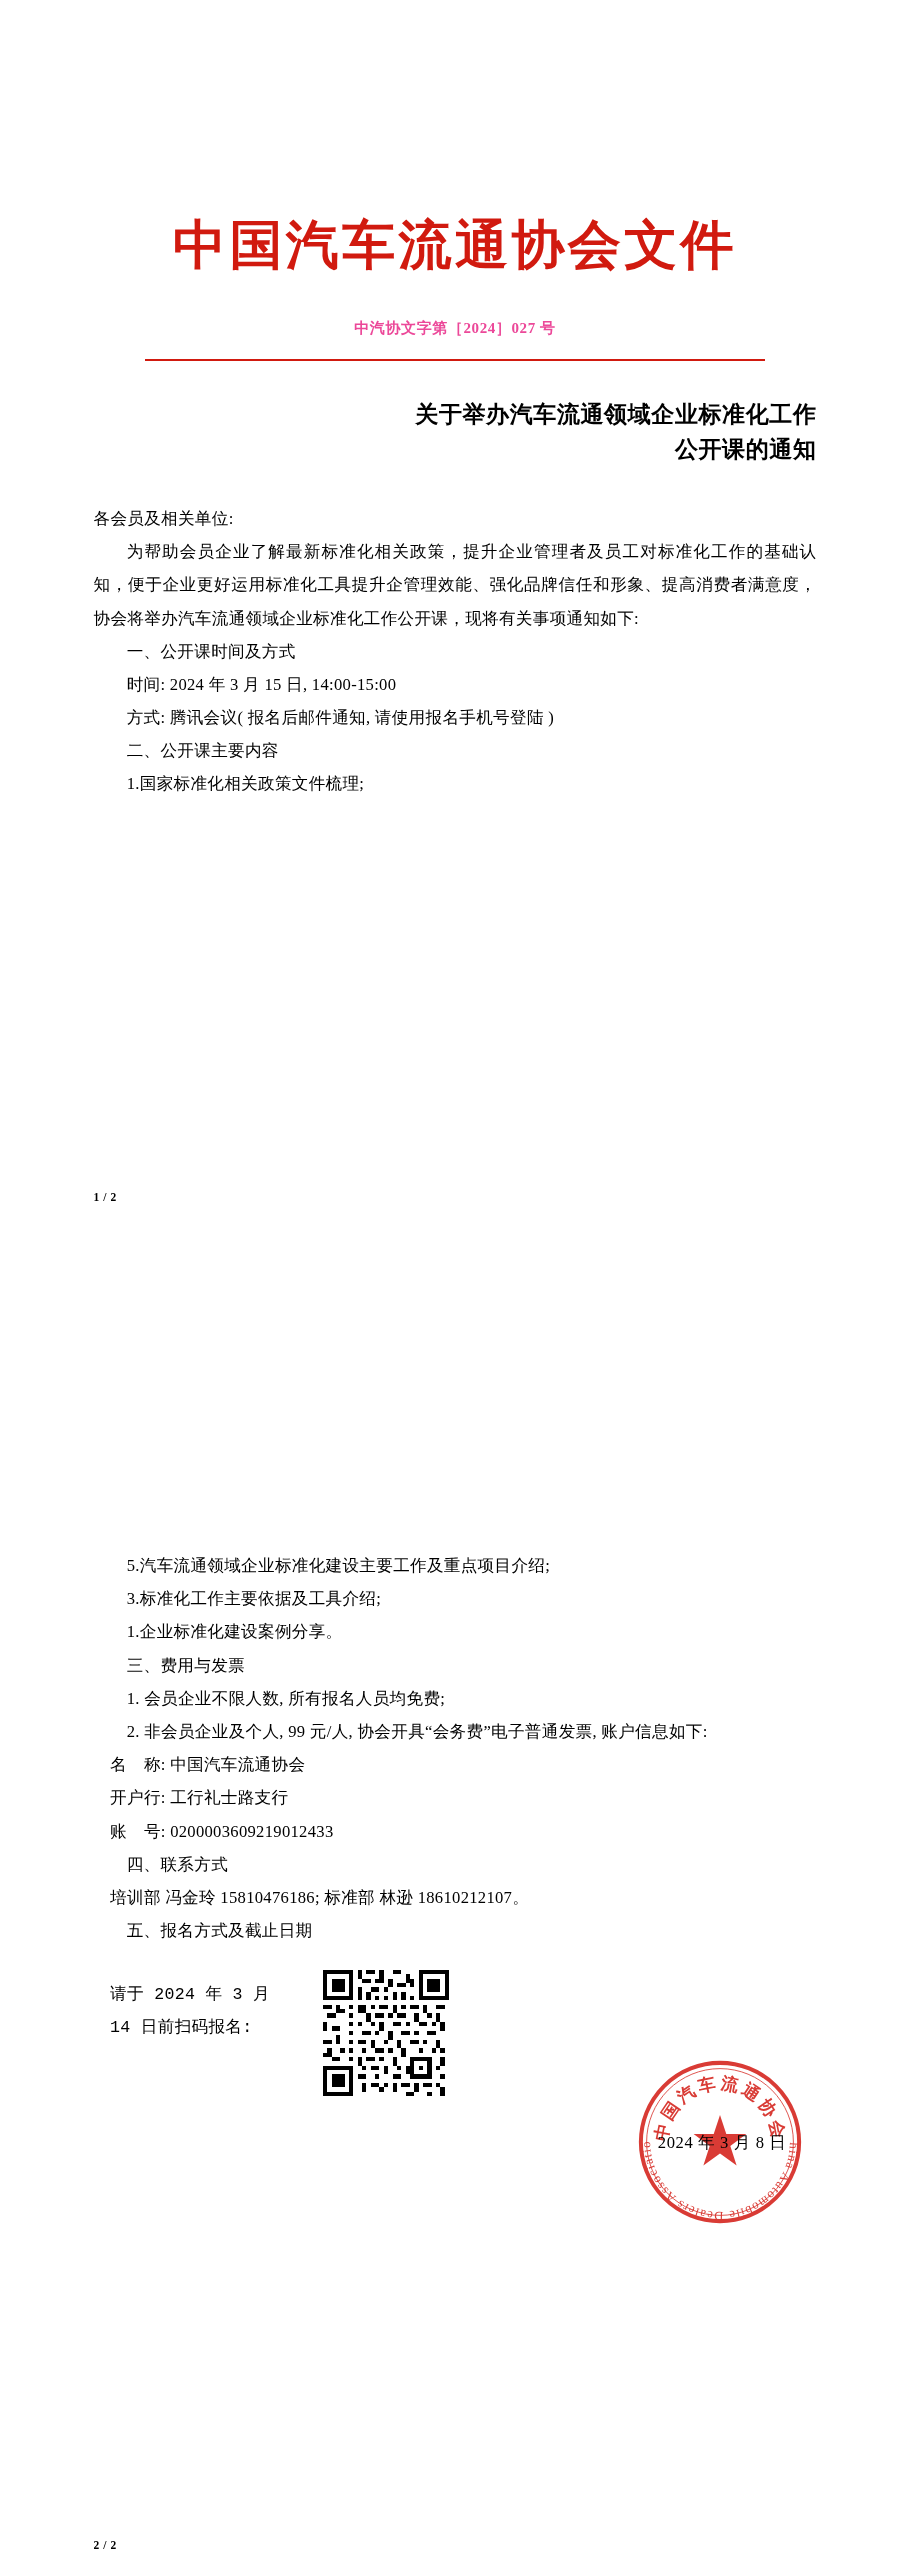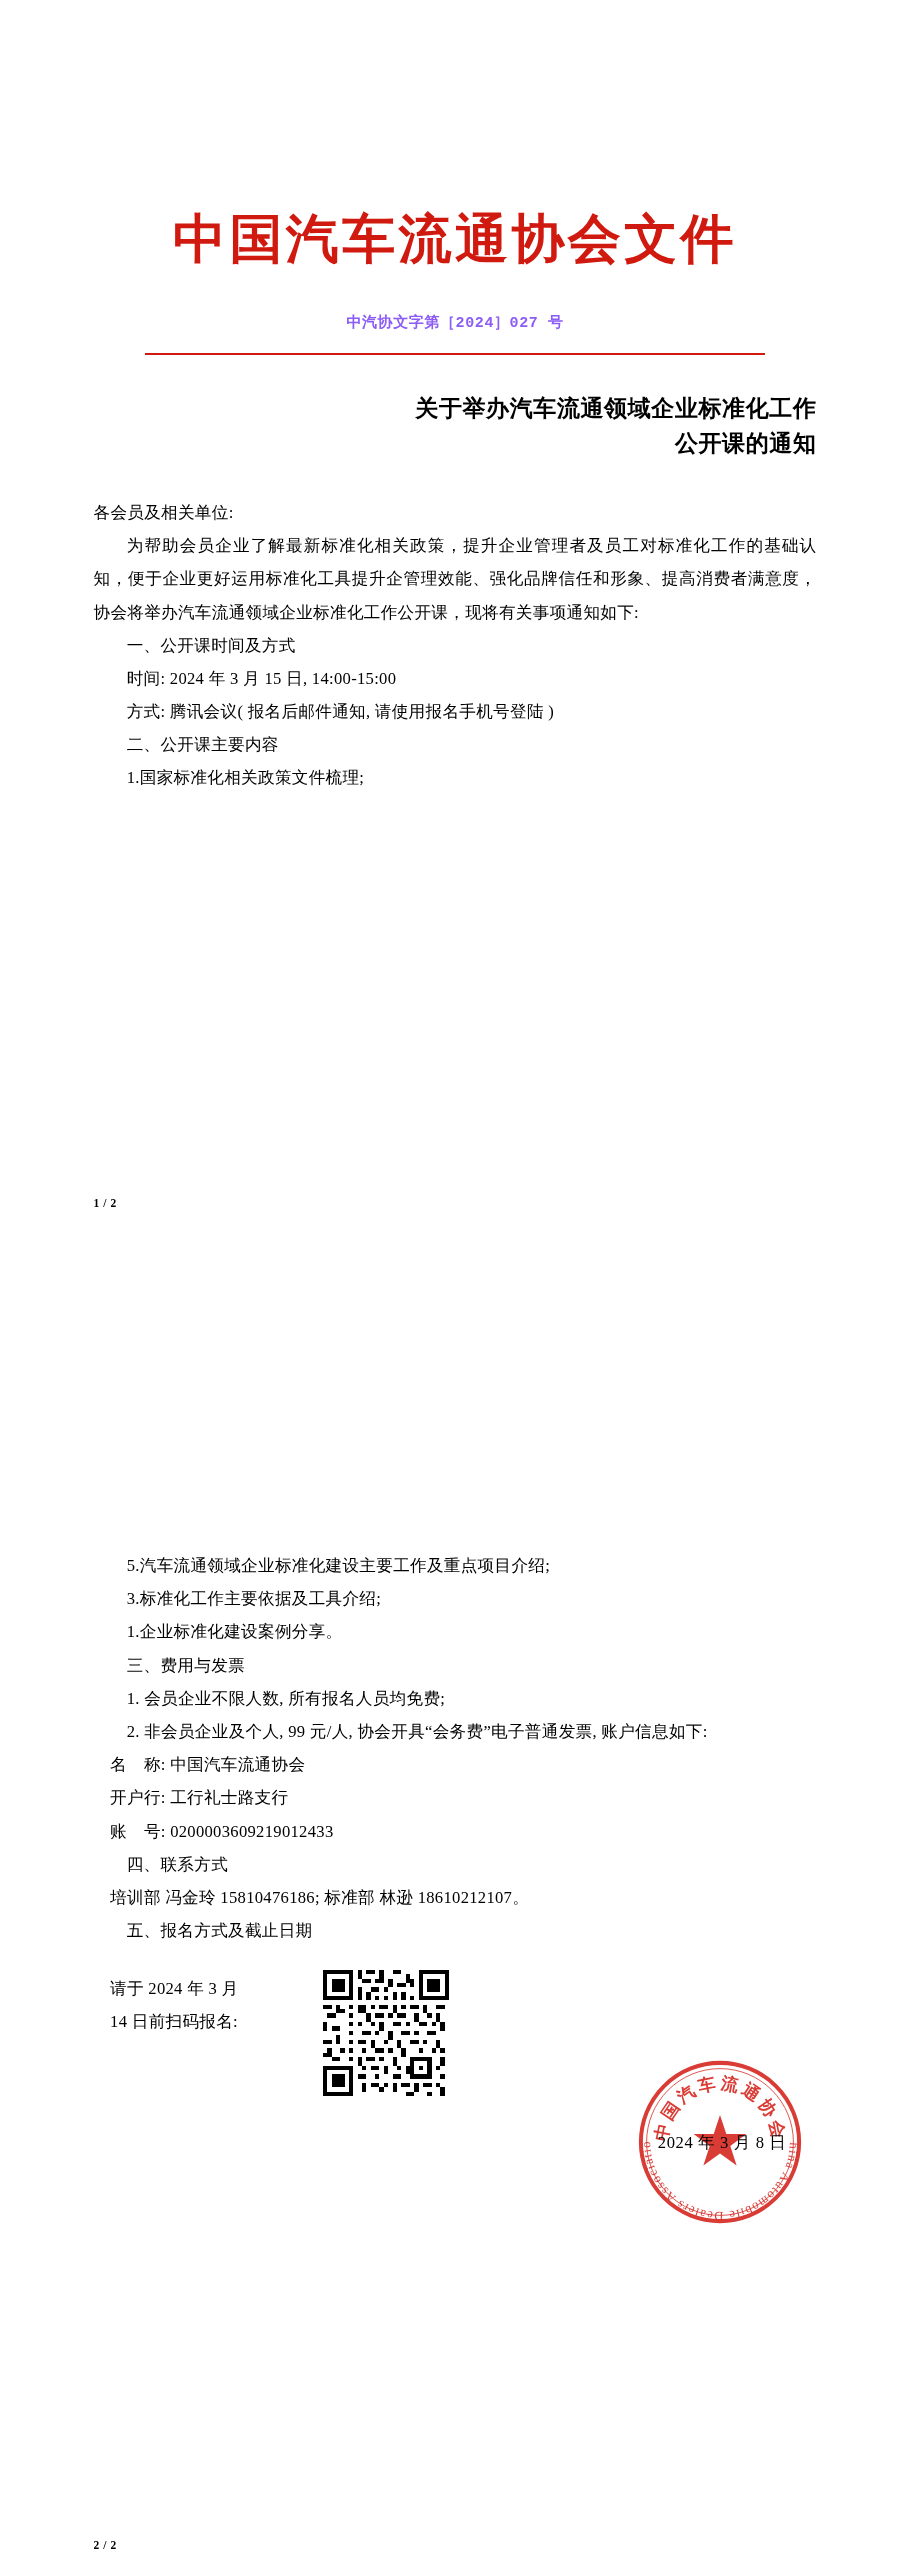--- a/index.html
+++ b/index.html
@@ -13,21 +13,21 @@
     color: #000000;
   }
   .page {
     position: relative;
     width: 910px;
     box-sizing: border-box;
     background: #ffffff;
   }
   .page-1 {
     height: 1288px;
-    padding: 6px;
+    padding: 12px;
   }
   .page-2 {
     height: 1288px;
     padding: 0;
   }
   .inner {
     position: relative;
     margin: 0 auto;
     width: 723px;
     height: 100%;
@@ -46,22 +46,22 @@
     color: #d11a0f;
     line-height: 1.1;
     margin: 0;
   }
   .doc-number {
     text-align: center;
     margin-top: 45px;
     font-size: 15px;
     font-weight: bold;
     letter-spacing: 0.6px;
-    color: #8b5cf6;
-    font-family: Liberation Mono, monospace;
+    color: #ec4899;
+    font-family: Liberation Serif, serif;
   }
   .red-rule {
     margin: 20.7px auto 0 auto;
     width: 620px;
     height: 1.7px;
     background: #d11a0f;
   }
 
   
   .doc-title {
@@ -120,24 +120,25 @@
     left: 229px;
     top: 0;
     width: 126px;
     height: 126px;
   }
   .qr-wrap svg { display: block; }
 
   .signup-text {
     position: absolute;
     left: 0;
-    top: 2px;
+    top: 8px;
     font-size: 16.6px;
     line-height: 2.0;
     letter-spacing: 0.3px;
+    font-family: Liberation Mono, monospace;
   }
   .signup-text .p { text-indent: 1em; }
 
   .date-line {
     position: absolute;
     right: 30px;
     top: 162px;
     font-size: 16.6px;
     letter-spacing: 0.6px;
     font-family: "Liberation Serif", "DejaVu Serif", serif;

